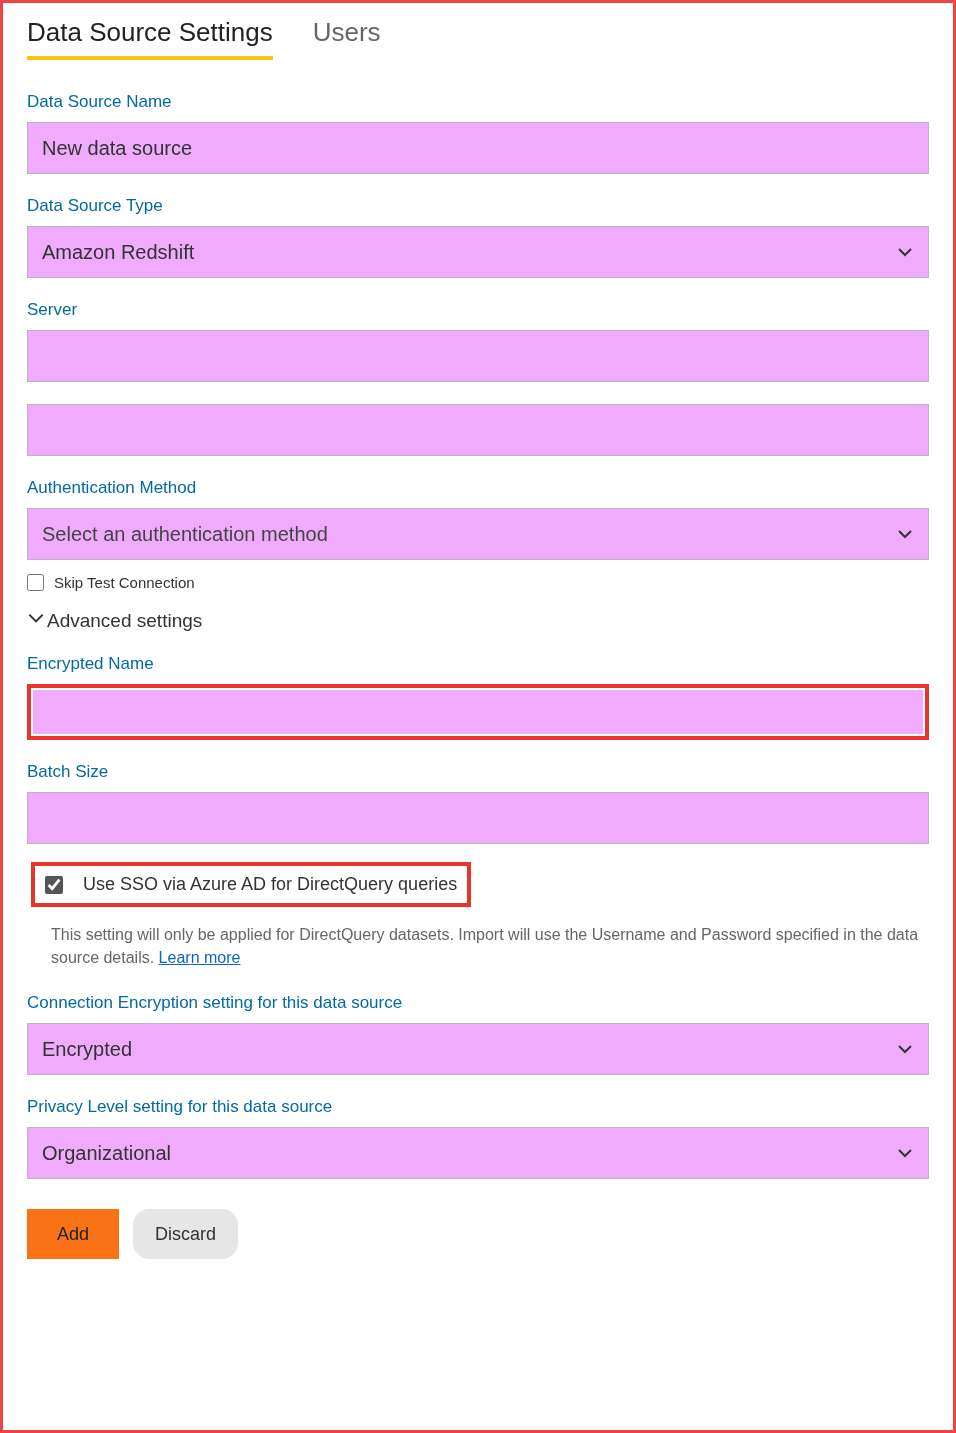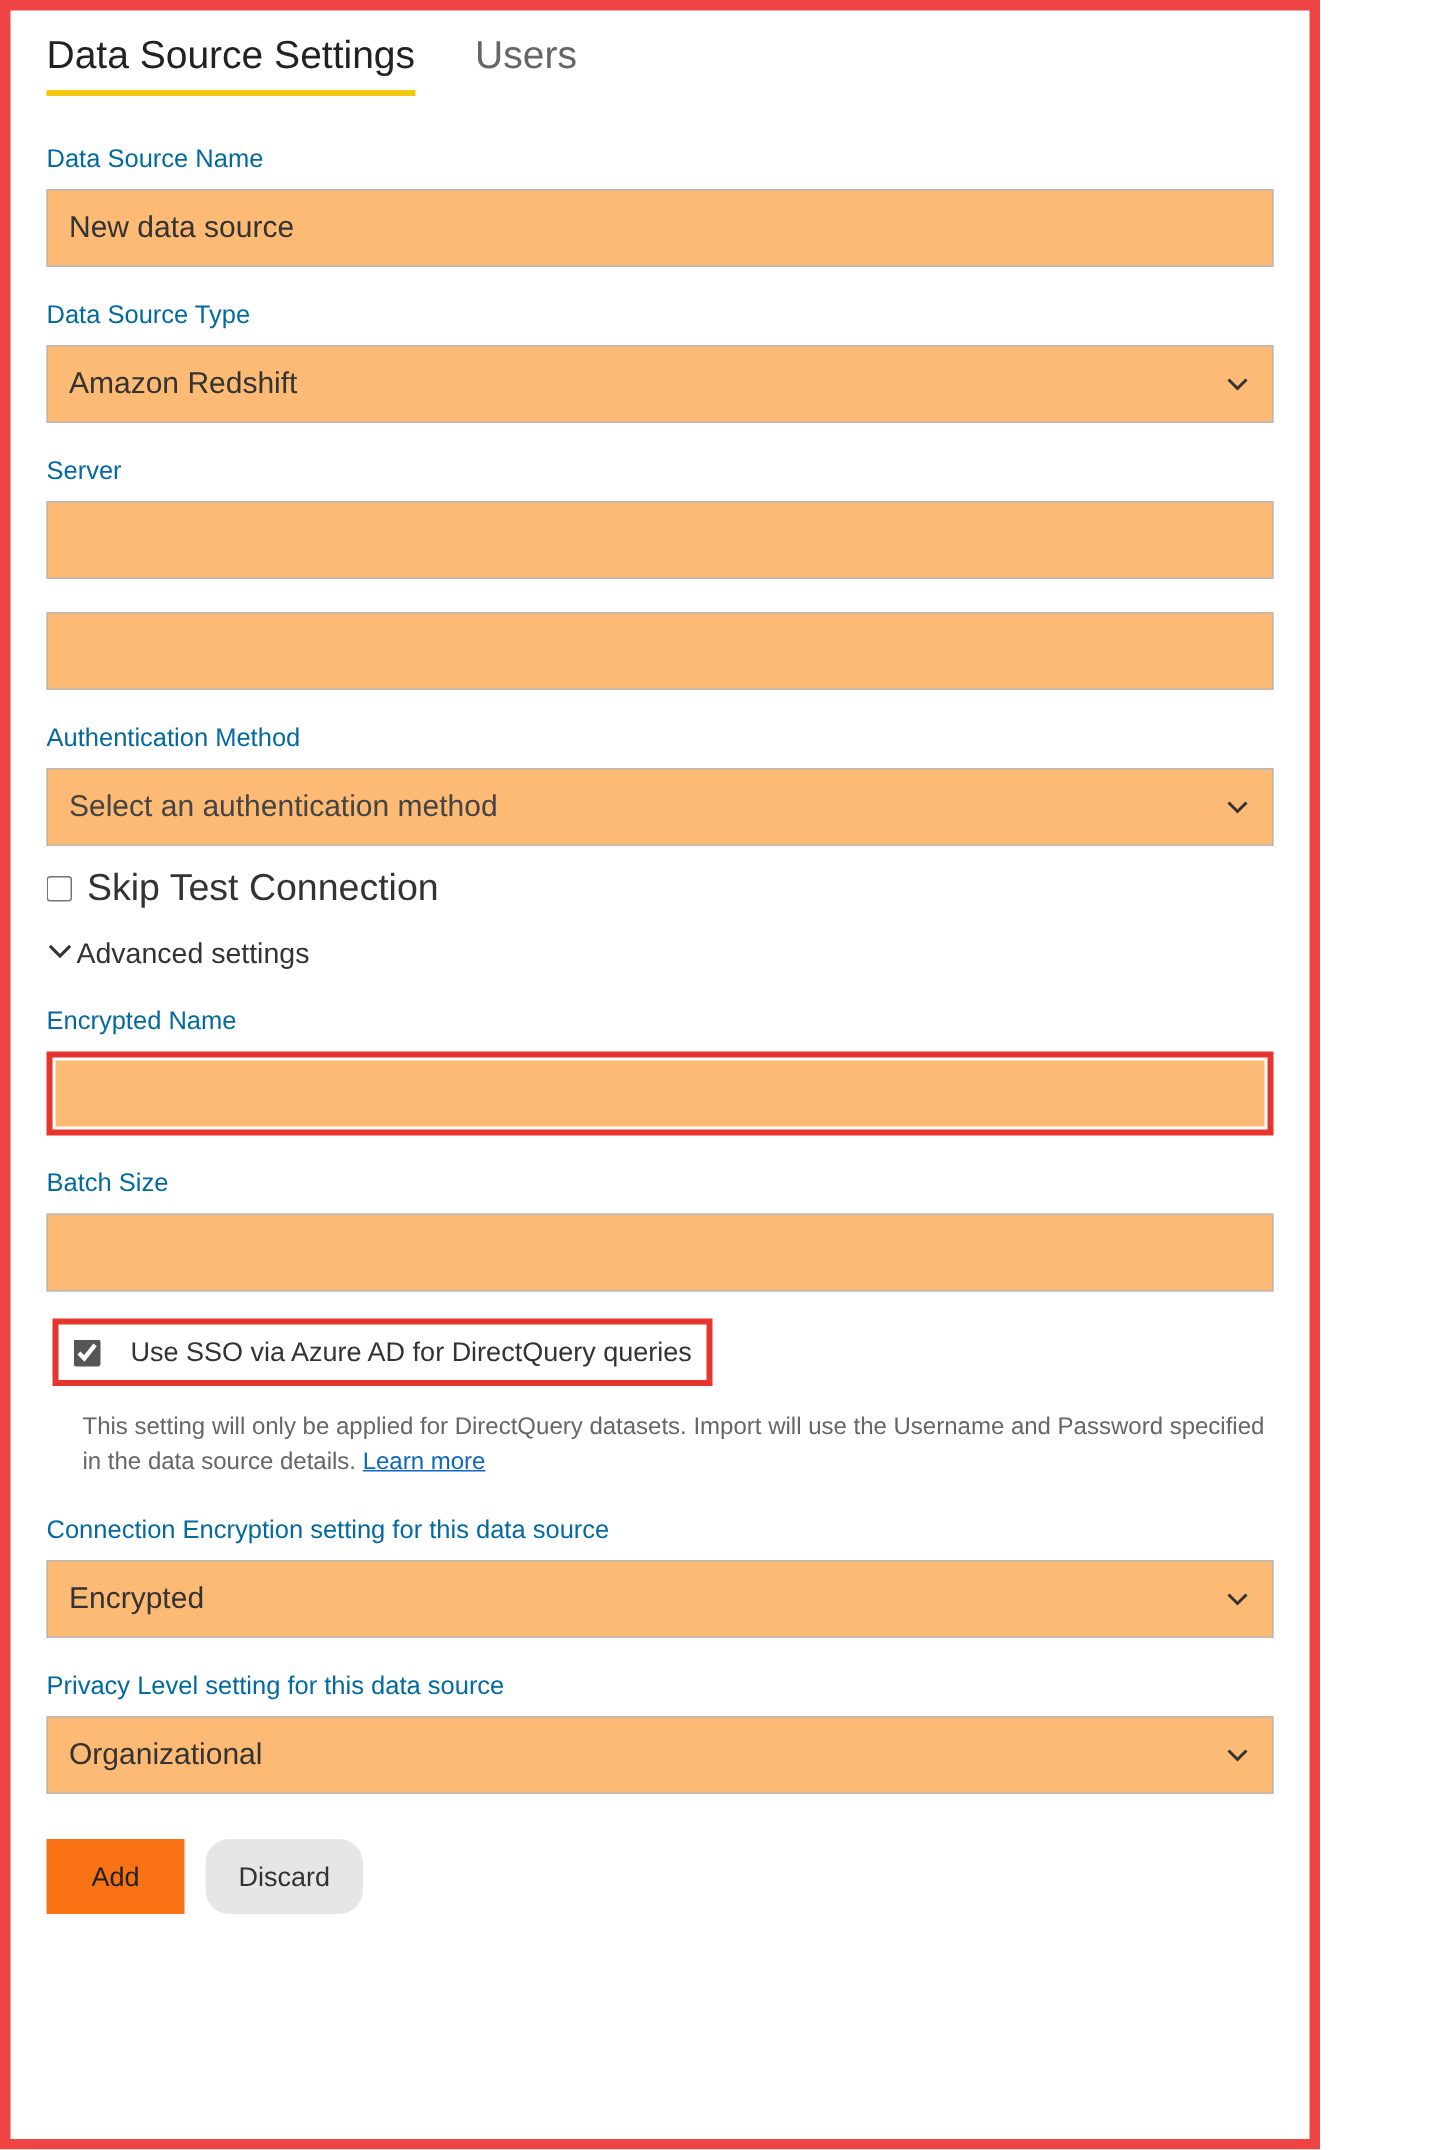--- a/index.html
+++ b/index.html
@@ -4,22 +4,22 @@
   <style>
     * { box-sizing: border-box; margin: 0; padding: 0; }
     body {
       font-family: "Segoe UI", -apple-system, BlinkMacSystemFont, sans-serif;
       background: #fff;
       color: #333;
       width: 956px;
       height: 1433px;
     }
     .panel {
-      border: 7px solid #ef4444;
-      width: 880px;
+      border: 3px solid #ef4444;
+      width: 956px;
       height: 1433px;
       padding: 0 0 24px 0;
     }
     .tabs {
       display: flex;
       padding: 8px 24px 0 24px;
       gap: 40px;
     }
     .tab {
       font-size: 26px;
@@ -39,21 +39,21 @@
     .field-label {
       font-size: 17px;
       color: #0369a1;
       margin-bottom: 10px;
       display: block;
     }
     .text-input, .select-input {
       width: 100%;
       height: 52px;
       border: 1px solid #b8b8b8;
-      background: #fdba74;
+      background: #f0abfc;
       padding: 0 14px;
       font-size: 20px;
       color: #333;
       font-family: inherit;
     }
     .select-wrap {
       position: relative;
     }
     .select-input {
       appearance: none;
@@ -74,21 +74,21 @@
       display: flex;
       align-items: center;
       gap: 10px;
       margin: 6px 0 18px 0;
     }
     .checkbox-row input[type=checkbox] {
       width: 17px;
       height: 17px;
     }
     .checkbox-row label {
-      font-size: 25px;
+      font-size: 15px;
       color: #333;
     }
     .advanced-toggle {
       display: flex;
       align-items: center;
       gap: 2px;
       font-size: 19px;
       color: #333;
       cursor: pointer;
       margin: 14px 0 22px 0;

